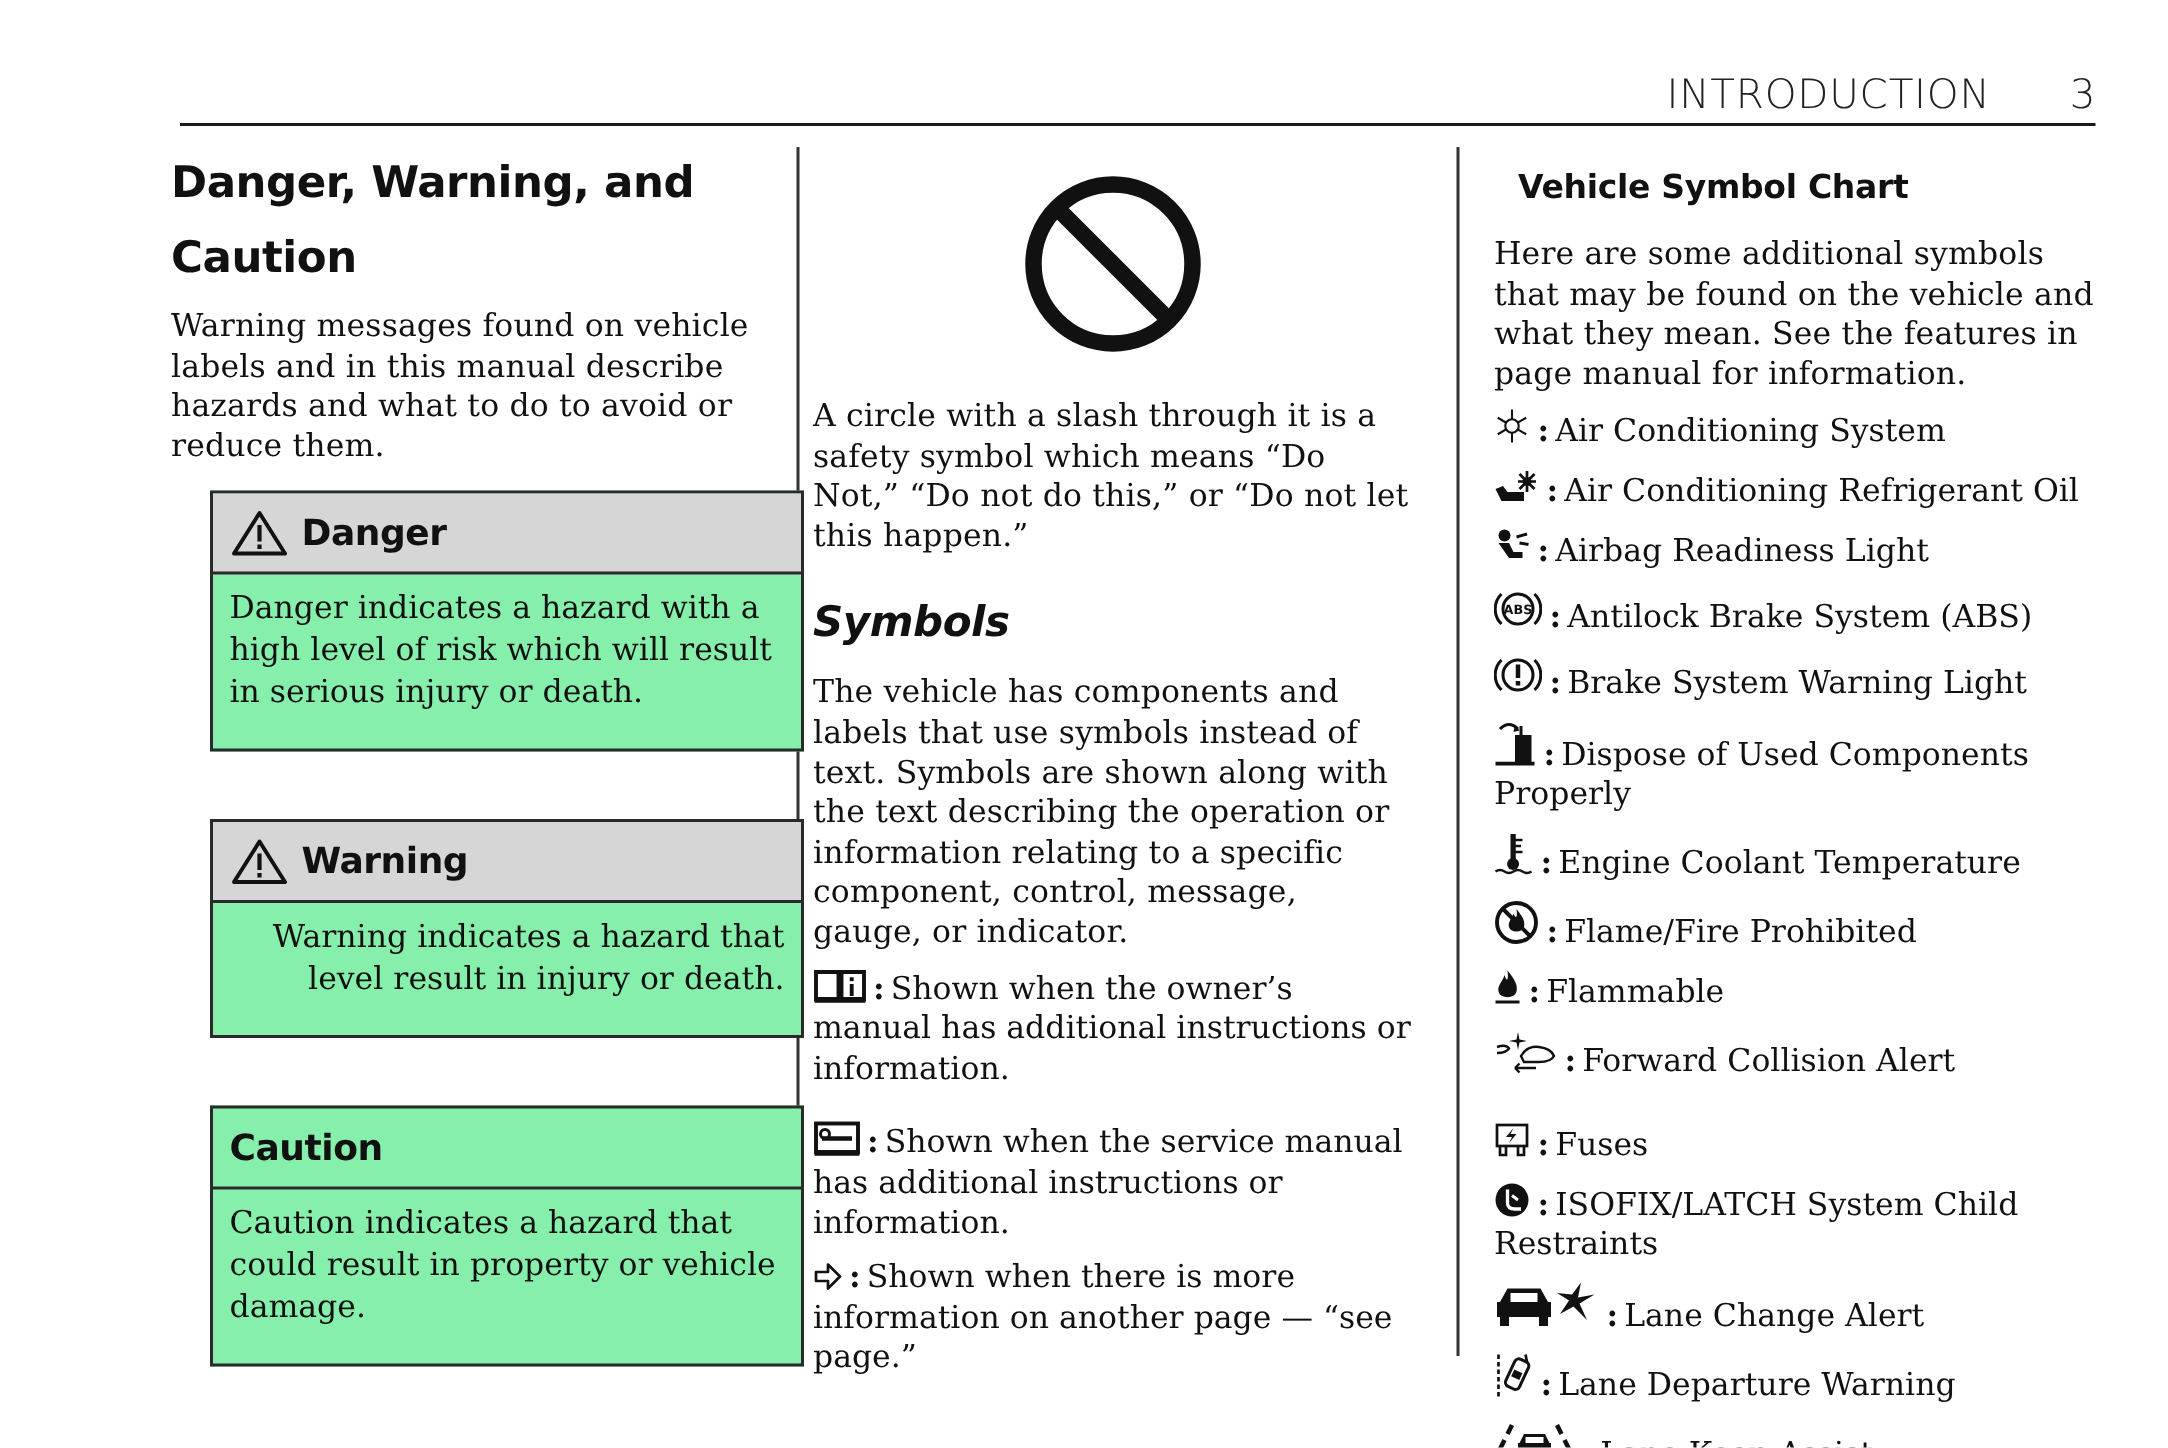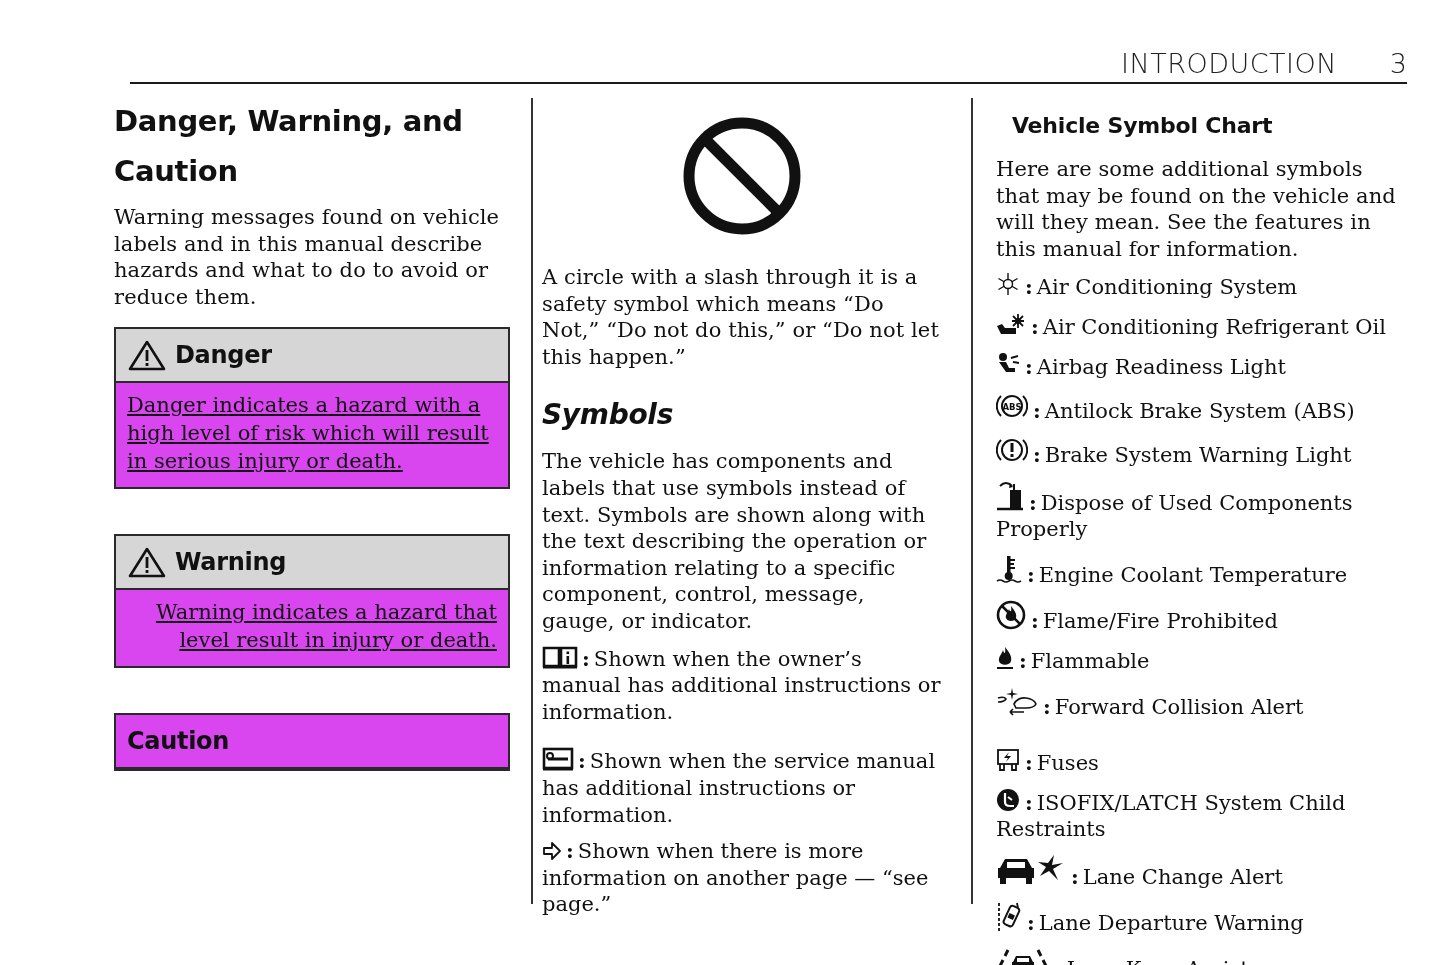--- a/index.html
+++ b/index.html
@@ -2,21 +2,21 @@
 <html><head>
   <meta charset="utf-8">
   <style>
     html, body { margin: 0; padding: 0; background: #ffffff; }
     body {
       width: 1445px; height: 965px; position: relative; overflow: hidden;
       color: #111111;
       font-family: "DejaVu Serif", "Liberation Serif", serif;
     }
     .running-head {
-      position: absolute; left: 130px; top: 44px; width: 1277px; height: 38px;
+      position: absolute; left: 120px; top: 44px; width: 1277px; height: 38px;
       border-bottom: 2px solid #1a1a1a;
     }
     .running-head .section {
       position: absolute; right: 70px; top: 4px;
       font-family: "DejaVu Sans", "Liberation Sans", sans-serif;
       font-size: 27px; font-weight: 300; letter-spacing: 0.5px; color: #222;
     }
     .running-head .pageno {
       position: absolute; right: 0px; top: 4px;
       font-family: "DejaVu Sans", "Liberation Sans", sans-serif;
@@ -36,33 +36,33 @@
     }
     .h2 {
       font-family: "DejaVu Sans", "Liberation Sans", sans-serif;
       font-weight: bold; font-size: 22px; line-height: 28px; margin: 16px; letter-spacing: -0.2px;
     }
     p.body {
       font-size: 21px; line-height: 26.6px; margin: 0; letter-spacing: 0.1px;
     }
 
     .notice {
-      border: 2px solid #2a2a2a; width: 392px; background: #d946ef;
+      border: 2px solid #2a2a2a; width: 392px; background: #86efac; margin-left: 26px;
     }
     .notice .nhead {
       height: 52px; border-bottom: 2px solid #2a2a2a; display: flex; align-items: center;
       padding-left: 11px;
       font-family: "DejaVu Sans", "Liberation Sans", sans-serif;
       font-weight: bold; font-size: 24px; letter-spacing: -0.3px;
     }
     .notice .nhead.grey { background: #d6d6d6; }
     .notice .nhead svg { margin-right: 8px; }
     .notice .nbody {
-      padding: 8px 11px 12px 11px;
-      font-size: 21px; line-height: 28px; text-decoration: underline;
+      padding: 8px 11px 24px 11px;
+      font-size: 21px; line-height: 28px;
     }
 
     .no-symbol { display: block; margin: 18px auto 0 auto; }
 
     .sym-line { font-size: 21px; line-height: 26.6px; margin: 0; }
     .sym-line .ico { display: inline-block; vertical-align: -3px; margin-right: 4px; }
     .sym-line .colon { font-weight: bold; margin-right: 4px; }
 
     .chart-item { font-size: 21px; line-height: 26px; margin: 0; }
     .chart-item .ico { display: inline-block; vertical-align: -2px; margin-right: 5px; }
@@ -104,20 +104,21 @@
       </svg>
       <span>Warning</span>
     </div>
     <div class="nbody">Warning indicates a hazard that level result in injury or death.</div>
   </div>
 
   <div class="notice" style="margin-top:45px;">
     <div class="nhead">
       <span>Caution</span>
     </div>
+    <div class="nbody">Caution indicates a hazard that could result in property or vehicle damage.</div>
   </div>
 </div>
 
 <div class="col col2">
   <svg class="no-symbol" width="124" height="124" viewBox="0 0 124 124" style="margin-top:18px;">
     <circle cx="62" cy="62" r="53" fill="none" stroke="#111" stroke-width="11"></circle>
     <line x1="24" y1="24" x2="100" y2="100" stroke="#111" stroke-width="11"></line>
   </svg>
   <p class="body" style="margin-top:26px;">A circle with a slash through it is a safety symbol which means “Do Not,” “Do not do this,” or “Do not let this happen.”</p>
 
@@ -144,21 +145,21 @@
 
   <p class="sym-line" style="margin-top:10px;">
     <svg class="ico" width="20" height="20" viewBox="0 0 20 20">
       <path d="M2 7 L10 7 L10 2 L18 10 L10 18 L10 13 L2 13 Z" fill="none" stroke="#111" stroke-width="1.8" stroke-linejoin="round"></path>
     </svg><span class="colon">:</span><span>Shown when there is more information on another page — “see page.”</span>
   </p>
 </div>
 
 <div class="col col3">
   <h2 class="h2">Vehicle Symbol Chart</h2>
-  <p class="body" style="margin-top:12px;">Here are some additional symbols that may be found on the vehicle and will they mean. See the features in this manual for information.</p>
+  <p class="body" style="margin-top:12px;">Here are some additional symbols that may be found on the vehicle and what they mean. See the features in page manual for information.</p>
 
   <p class="chart-item" style="margin-top:10px;">
     <svg class="ico" width="24" height="24" viewBox="0 0 24 24">
       <g stroke="#111" stroke-width="1.4" fill="none">
         <path d="M12 1 L12 23 M2.5 6.5 L21.5 17.5 M2.5 17.5 L21.5 6.5"></path>
         <circle cx="12" cy="12" r="4.5" fill="#fff"></circle>
       </g>
     </svg><span class="colon">:</span><span>Air Conditioning System</span>
   </p>
 

